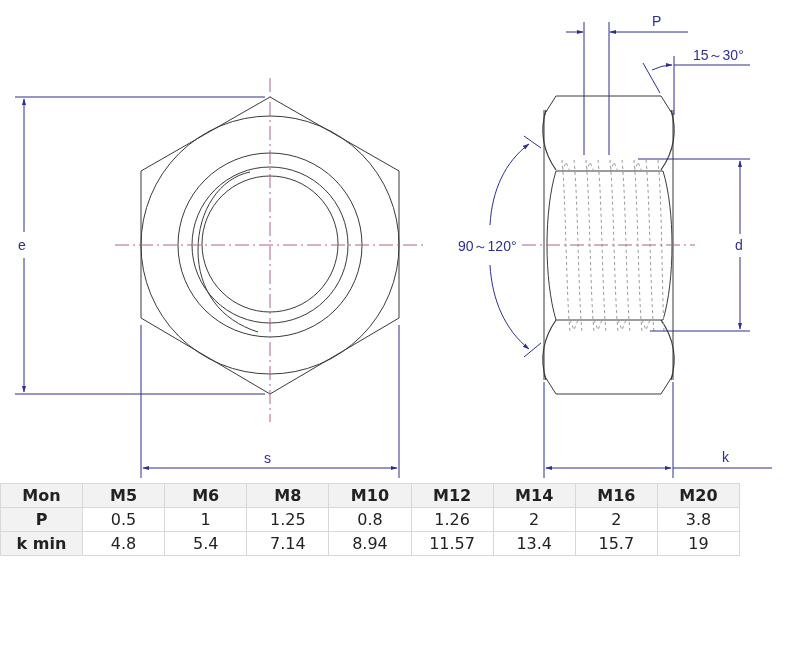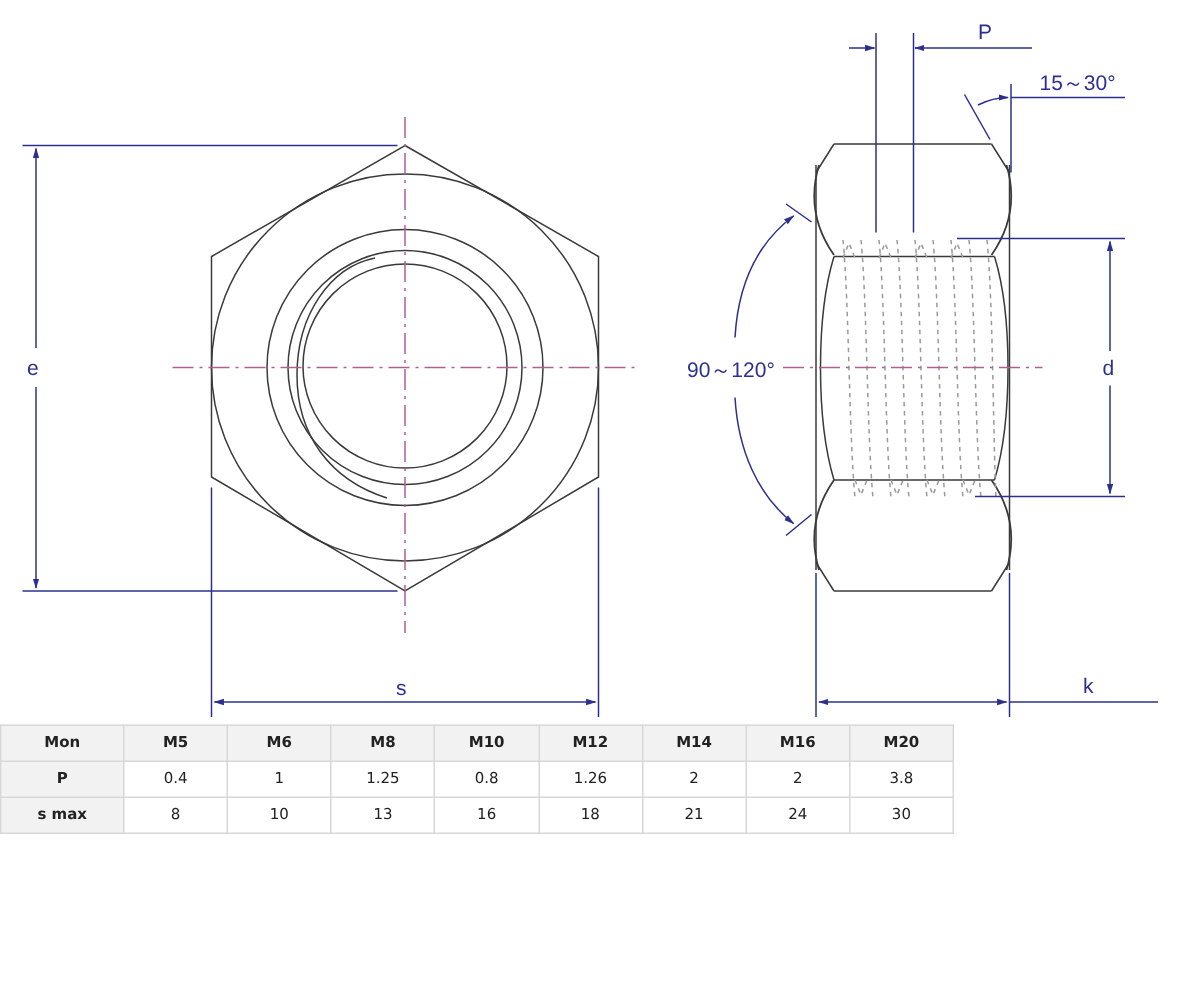--- a/index.html
+++ b/index.html
@@ -1,19 +1,19 @@
 <!DOCTYPE html>
 <html><head>
 <meta charset="utf-8">
 <style>
   html, body { margin: 0; padding: 0; background: #ffffff; }
   body { width: 800px; height: 654px; position: relative; overflow: hidden; font-family: "Liberation Sans", sans-serif; }
   #drawing { position: absolute; left: 0; top: 0; width: 800px; height: 482px; }
   .dim-label { font-family: "Liberation Sans", sans-serif; font-size: 14px; fill: #2d2f8f; }
-  #spec-table { position: absolute; left: 0; top: 483px; width: 636px; border-collapse: collapse; table-layout: fixed; font-family: "DejaVu Sans", sans-serif; font-size: 10px; color: #222; }
+  #spec-table { position: absolute; left: 0; top: 483px; width: 740px; border-collapse: collapse; table-layout: fixed; font-family: "DejaVu Sans", sans-serif; font-size: 16px; color: #222; }
   #spec-table td, #spec-table th { border: 1px solid #d8d8d8; height: 23.1px; padding: 0; text-align: center; vertical-align: middle; }
   #spec-table th { background: #f2f2f2; font-weight: bold; }
   #spec-table td.rowhead { background: #f2f2f2; font-weight: bold; }
   #spec-table col.c0 { width: 82px; }
 </style>
 </head>
 <body>
 
 <svg id="drawing" viewBox="0 0 800 482" xmlns="http://www.w3.org/2000/svg">
   <defs>
@@ -138,34 +138,34 @@
       <th>M10</th>
       <th>M12</th>
       <th>M14</th>
       <th>M16</th>
       <th>M20</th>
     </tr>
   </thead>
   <tbody>
     <tr>
       <td class="rowhead">P</td>
-      <td>0.4</td>
+      <td>0.5</td>
       <td>1</td>
       <td>1.25</td>
       <td>0.8</td>
       <td>1.26</td>
       <td>2</td>
       <td>2</td>
       <td>3.8</td>
     </tr>
     <tr>
-      <td class="rowhead">s max</td>
-      <td>8</td>
-      <td>10</td>
-      <td>13</td>
-      <td>16</td>
-      <td>18</td>
-      <td>21</td>
-      <td>24</td>
-      <td>30</td>
+      <td class="rowhead">k min</td>
+      <td>4.8</td>
+      <td>5.4</td>
+      <td>7.14</td>
+      <td>8.94</td>
+      <td>11.57</td>
+      <td>13.4</td>
+      <td>15.7</td>
+      <td>19</td>
     </tr>
   </tbody>
 </table>
 
 </body></html>

